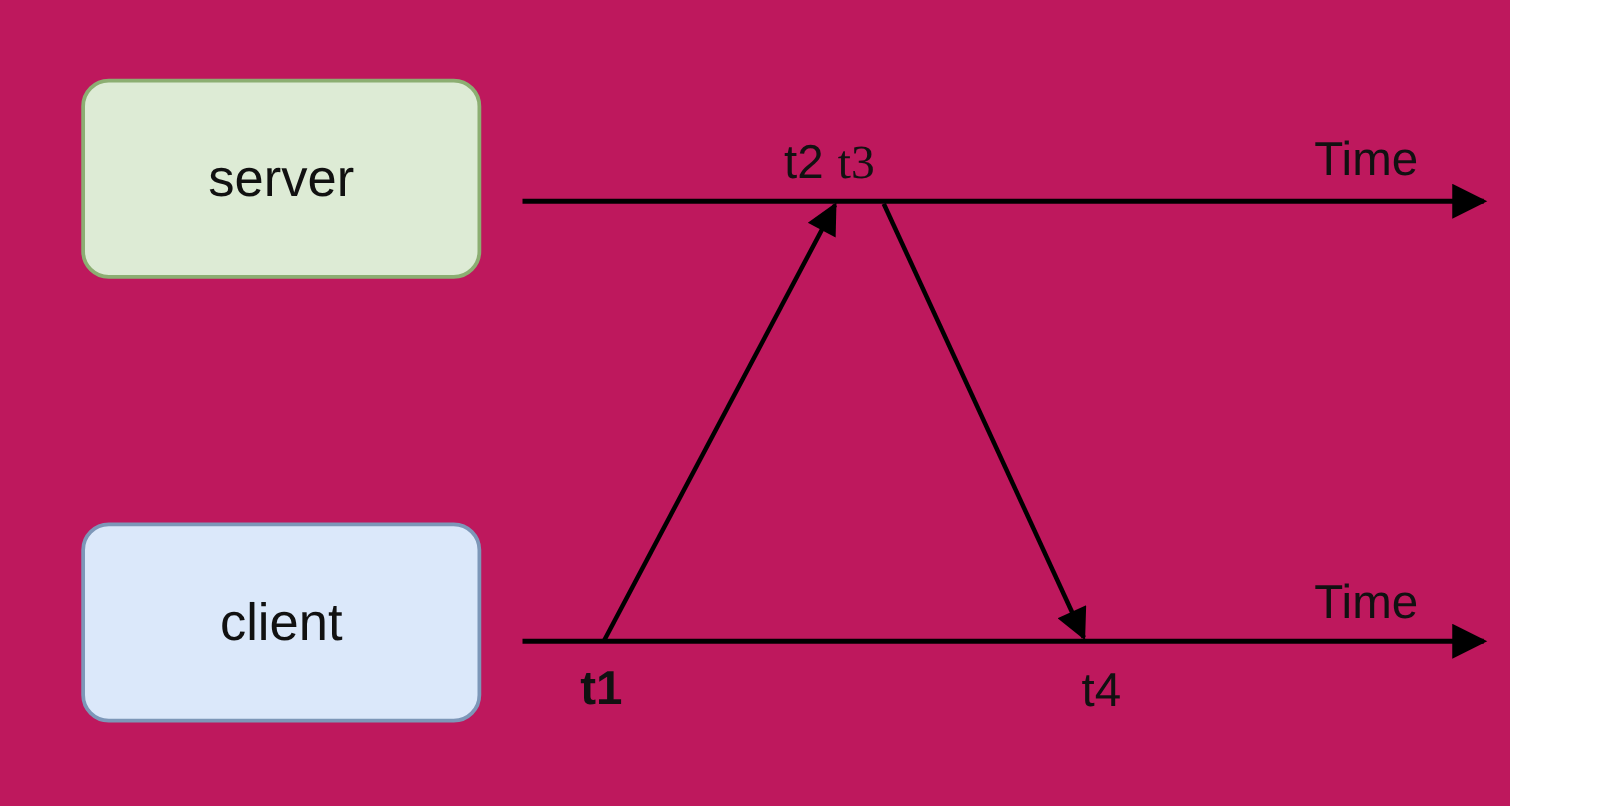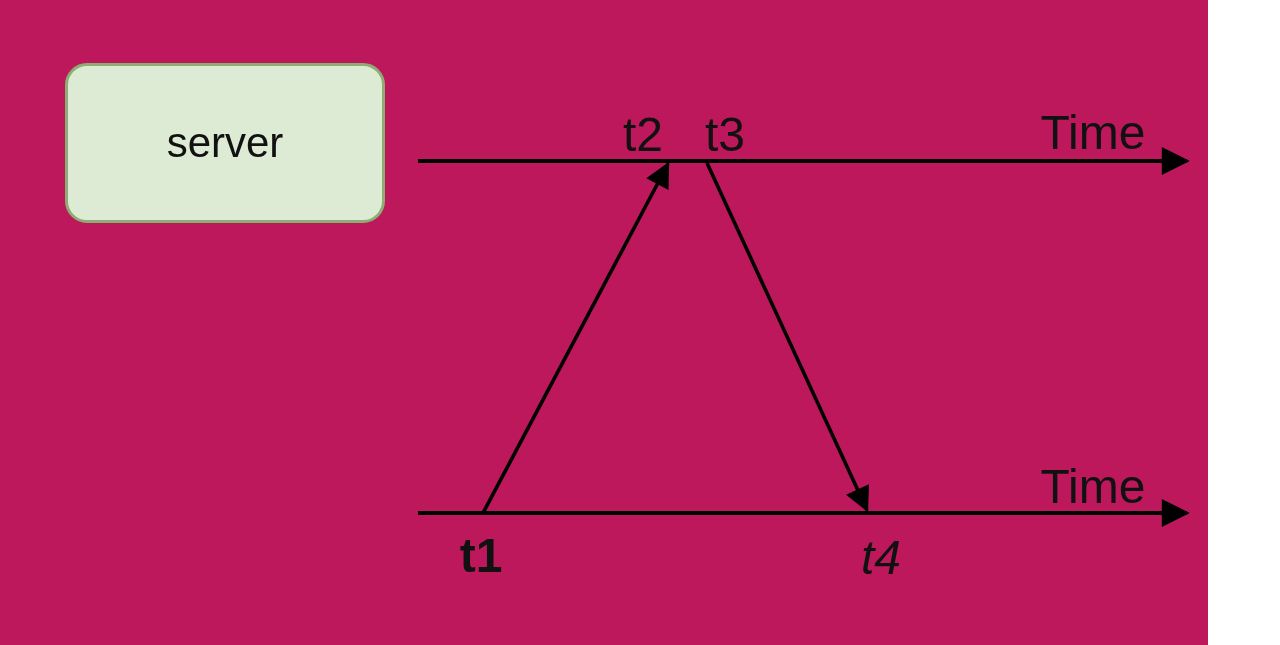--- a/index.html
+++ b/index.html
@@ -43,29 +43,29 @@
   svg.wires {
     position: absolute;
     left: 0;
     top: 0;
     width: 1280px;
     height: 645px;
   }
   .lbl {
     position: absolute;
     transform: translateX(-50%);
-    font-size: 48px;
+    font-size: 38px;
     line-height: 1;
     color: #111111;
     white-space: nowrap;
   }
   .lbl.t1 { left: 481px; top: 532px; font-weight: bold; }
   .lbl.t2 { left: 643px; top: 111px; }
-  .lbl.t3 { left: 725px; top: 111px; }
-  .lbl.t4 { left: 881px; top: 534px; font-style: italic; }
+  .lbl.t3 { left: 685px; top: 111px; font-family: Liberation Serif, serif; }
+  .lbl.t4 { left: 881px; top: 534px; }
   .lbl.time-top { left: 1093px; top: 109px; }
   .lbl.time-bottom { left: 1093px; top: 463px; }
   .watermark {
     position: absolute;
     right: 8px;
     top: 614px;
     font-size: 22px;
     line-height: 1;
     color: #d0d0d0;
     font-family: "Liberation Sans", sans-serif;
@@ -73,20 +73,23 @@
 </style>
 </head>
 <body>
 
 <div class="stage">
 
   <div class="node server">
     <span>server</span>
   </div>
 
+  <div class="node client">
+    <span>client</span>
+  </div>
 
   <svg class="wires" viewBox="0 0 1280 645" xmlns="http://www.w3.org/2000/svg">
     <defs>
       <marker id="arrowhead" viewBox="0 0 10 10" refX="9" refY="5" markerWidth="8" markerHeight="7" orient="auto-start-reverse">
         <path d="M 0 0 L 10 5 L 0 10 z" fill="#000000"></path>
       </marker>
     </defs>
 
     <line x1="418" y1="161" x2="1187" y2="161" stroke="#000000" stroke-width="4" marker-end="url(#arrowhead)"></line>
 

